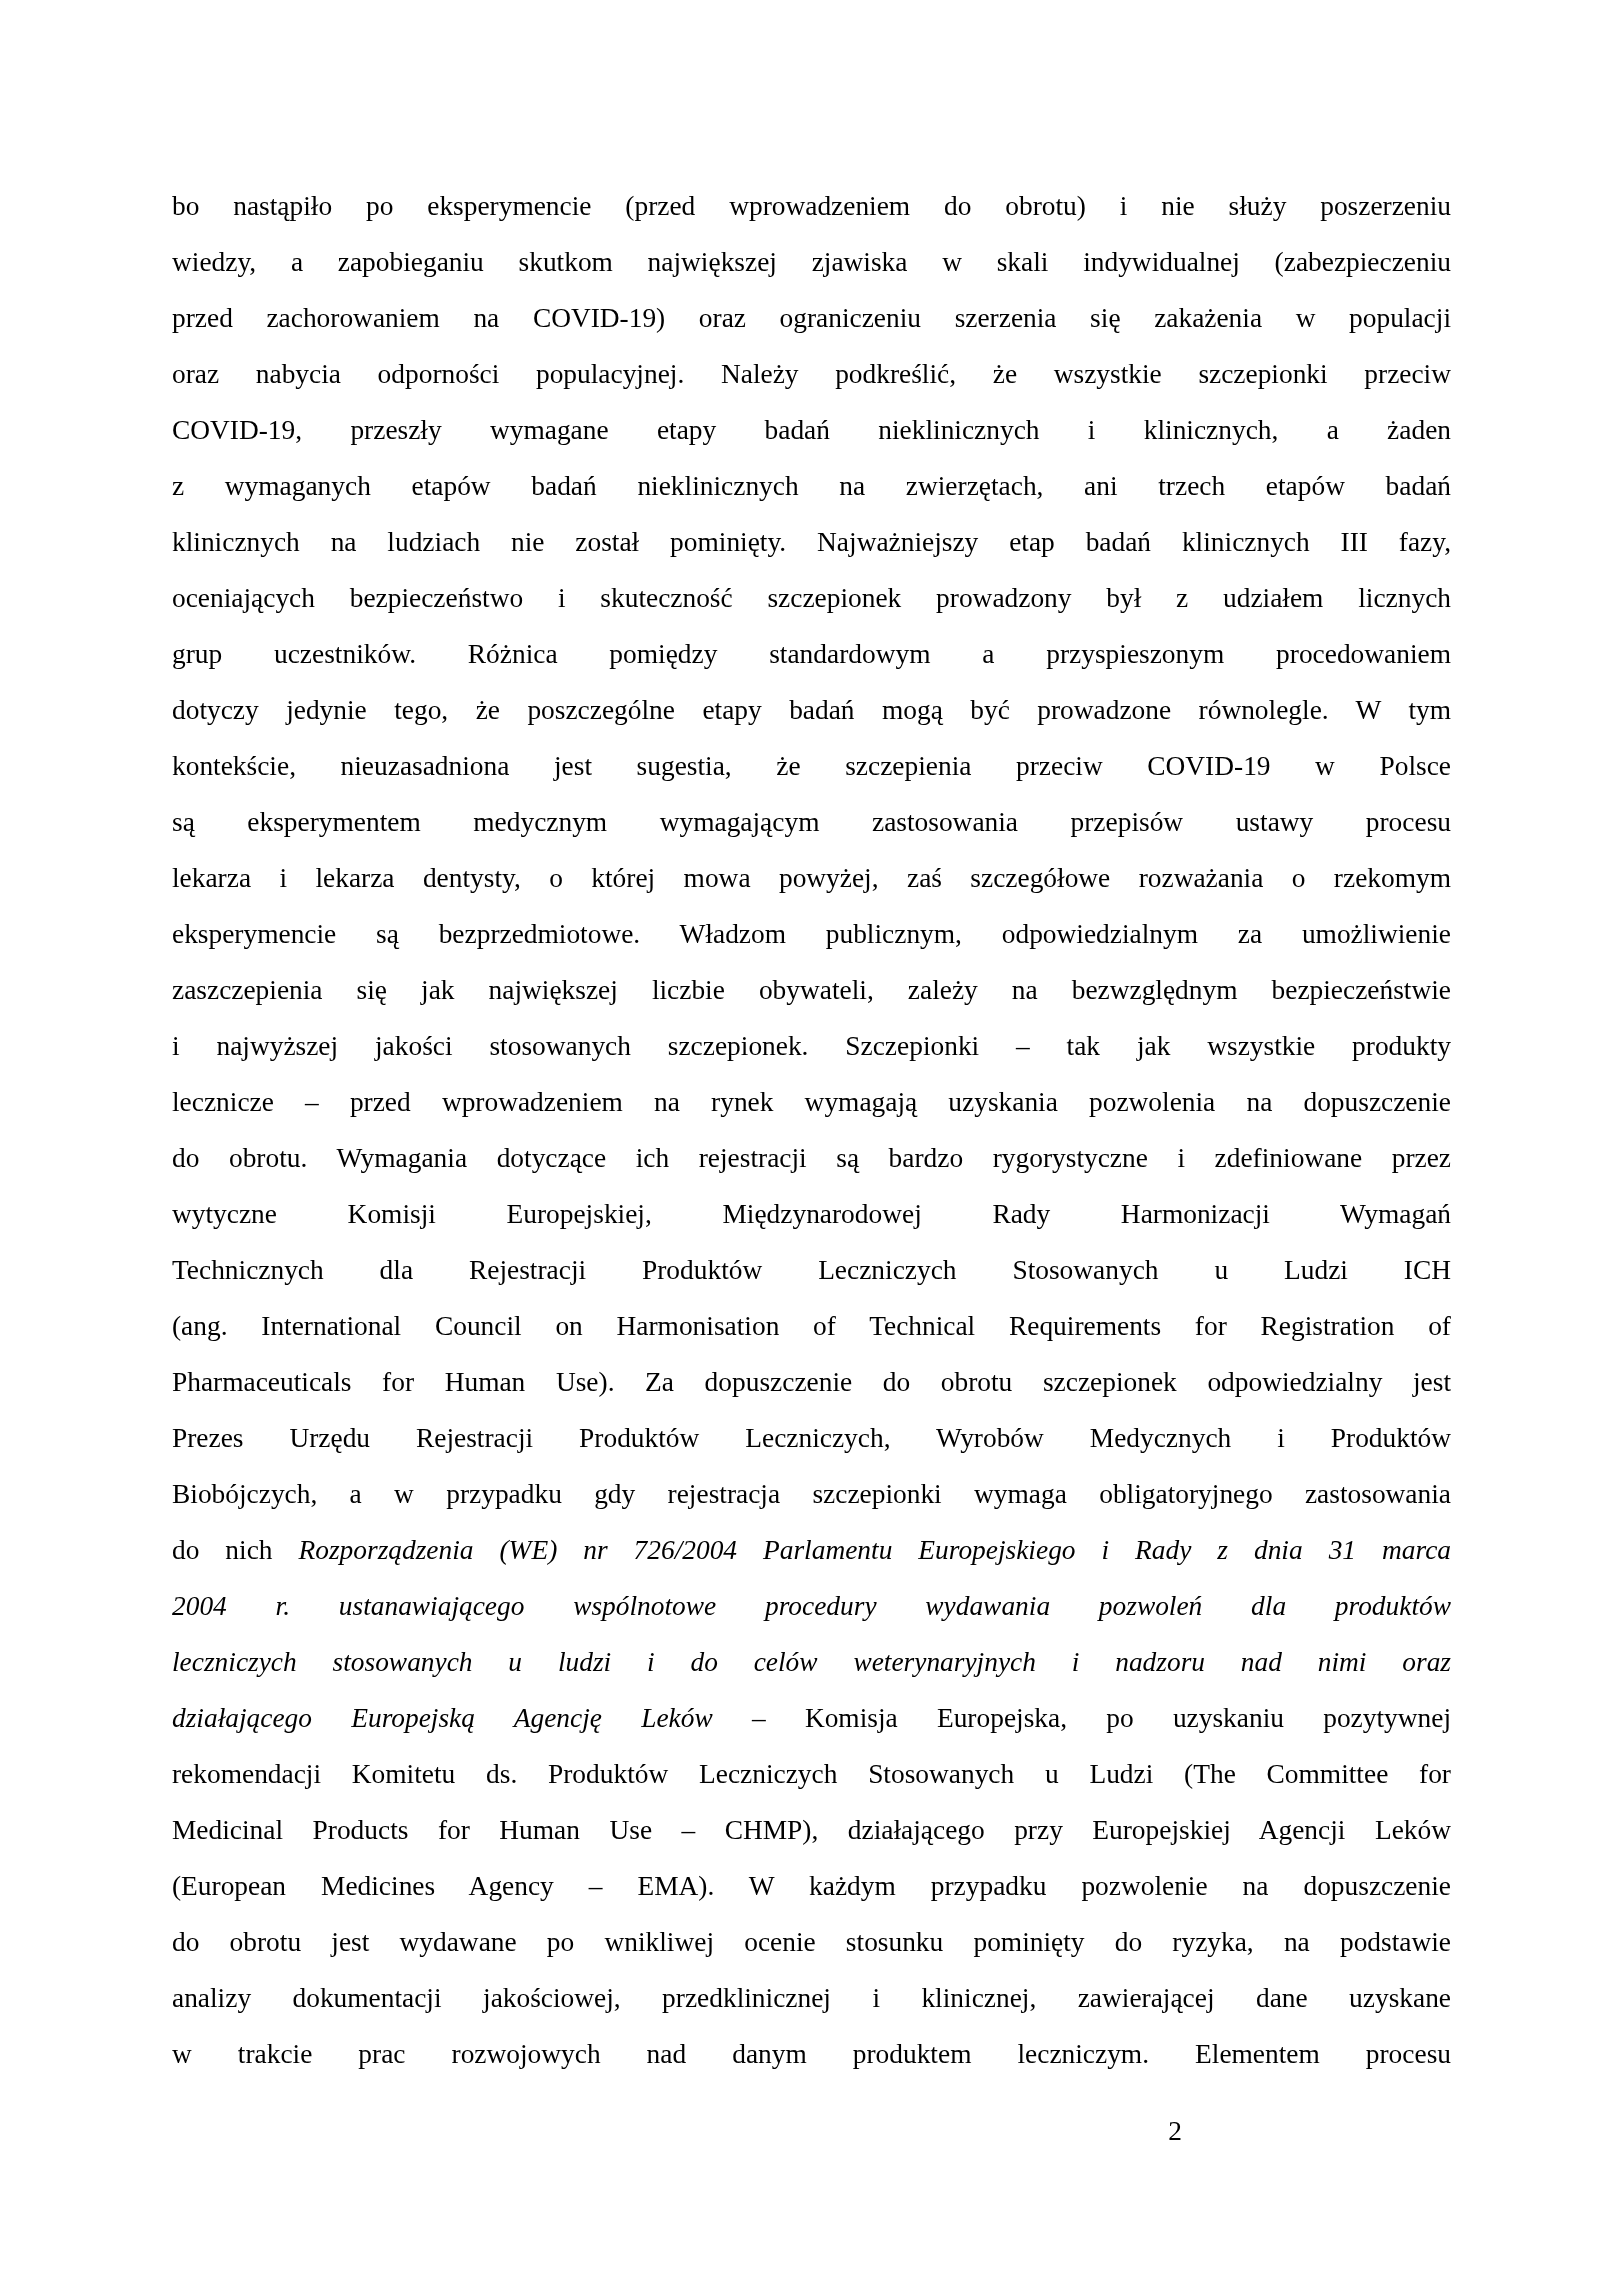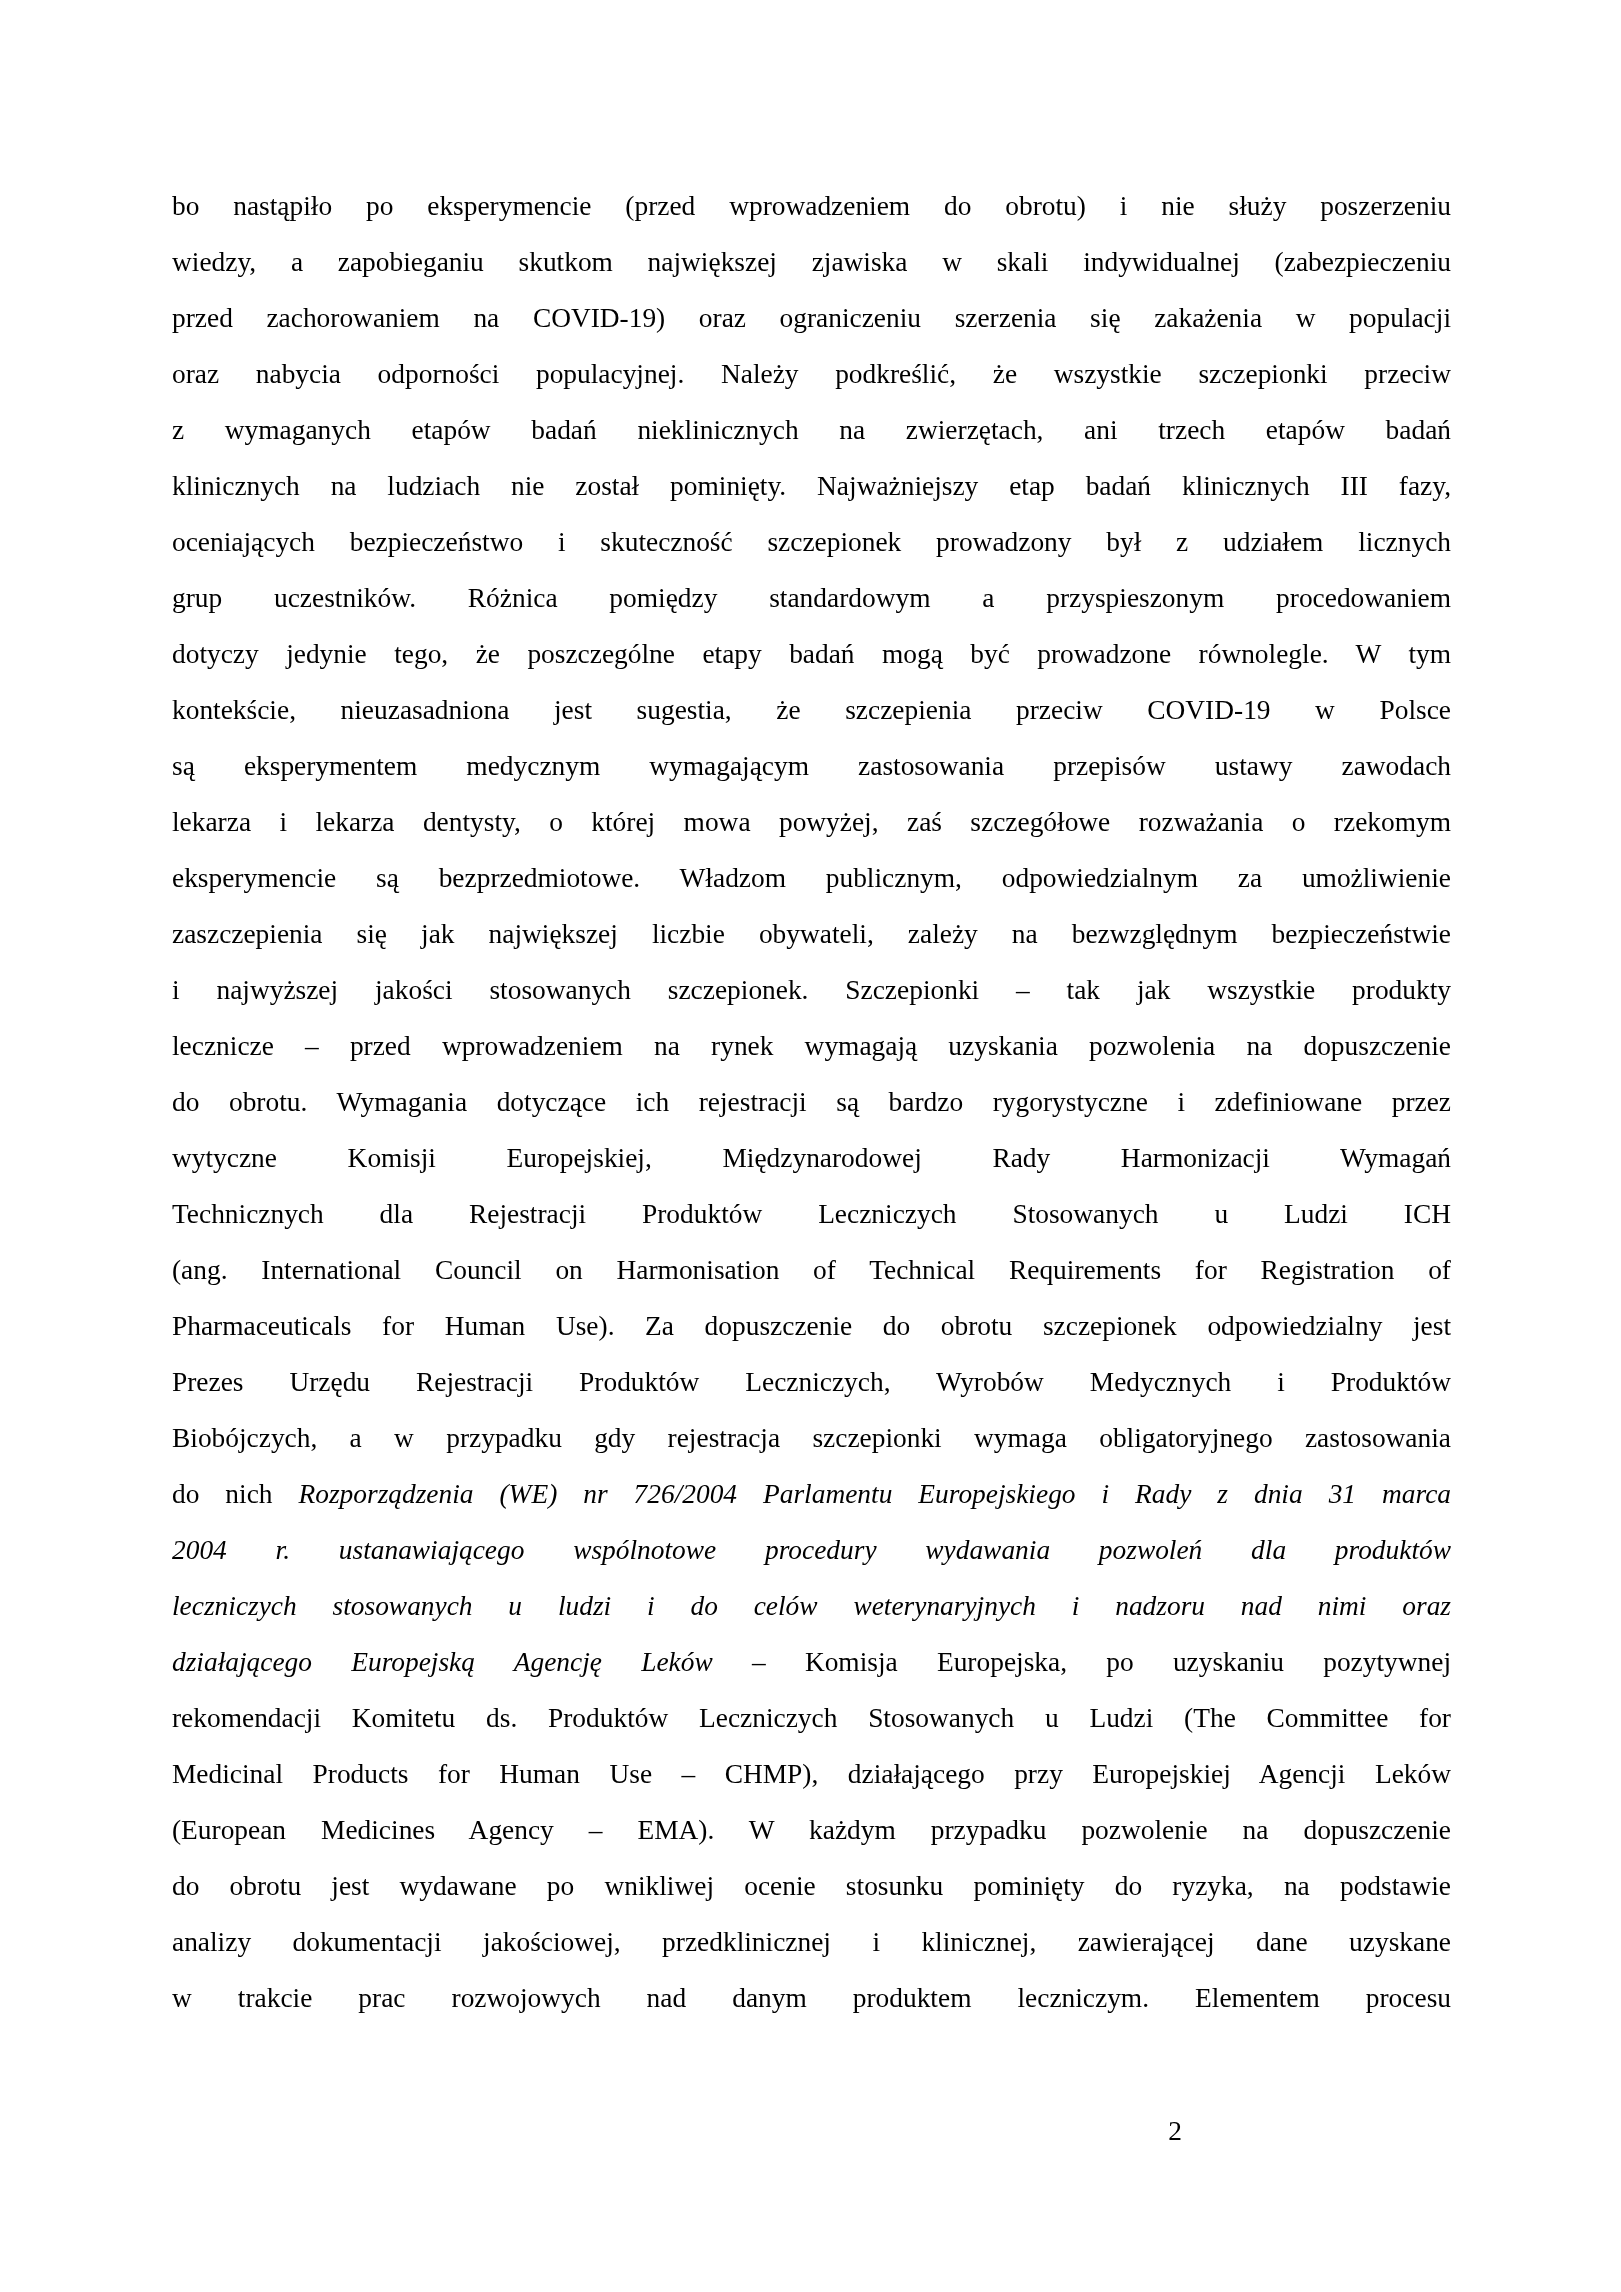--- a/index.html
+++ b/index.html
@@ -49,27 +49,28 @@
 </style>
 </head>
 <body>
 
 <div class="page">
   <div class="text-block">
       <div class="line"><span>bo nastąpiło po eksperymencie (przed wprowadzeniem do obrotu) i nie służy poszerzeniu</span></div>
       <div class="line"><span>wiedzy, a zapobieganiu skutkom największej zjawiska w skali indywidualnej (zabezpieczeniu</span></div>
       <div class="line"><span>przed zachorowaniem na COVID-19) oraz ograniczeniu szerzenia się zakażenia w populacji</span></div>
       <div class="line"><span>oraz nabycia odporności populacyjnej. Należy podkreślić, że wszystkie szczepionki przeciw</span></div>
+      <div class="line"><span>COVID-19, przeszły wymagane etapy badań nieklinicznych i klinicznych, a żaden</span></div>
       <div class="line"><span>z wymaganych etapów badań nieklinicznych na zwierzętach, ani trzech etapów badań</span></div>
       <div class="line"><span>klinicznych na ludziach nie został pominięty. Najważniejszy etap badań klinicznych III fazy,</span></div>
       <div class="line"><span>oceniających bezpieczeństwo i skuteczność szczepionek prowadzony był z udziałem licznych</span></div>
       <div class="line"><span>grup uczestników. Różnica pomiędzy standardowym a przyspieszonym procedowaniem</span></div>
       <div class="line"><span>dotyczy jedynie tego, że poszczególne etapy badań mogą być prowadzone równolegle. W tym</span></div>
       <div class="line"><span>kontekście, nieuzasadniona jest sugestia, że szczepienia przeciw COVID-19 w Polsce</span></div>
-      <div class="line"><span>są eksperymentem medycznym wymagającym zastosowania przepisów ustawy zawodach</span></div>
+      <div class="line"><span>są eksperymentem medycznym wymagającym zastosowania przepisów ustawy procesu</span></div>
       <div class="line"><span>lekarza i lekarza dentysty, o której mowa powyżej, zaś szczegółowe rozważania o rzekomym</span></div>
       <div class="line"><span>eksperymencie są bezprzedmiotowe. Władzom publicznym, odpowiedzialnym za umożliwienie</span></div>
       <div class="line"><span>zaszczepienia się jak największej liczbie obywateli, zależy na bezwzględnym bezpieczeństwie</span></div>
       <div class="line"><span>i najwyższej jakości stosowanych szczepionek. Szczepionki – tak jak wszystkie produkty</span></div>
       <div class="line"><span>lecznicze – przed wprowadzeniem na rynek wymagają uzyskania pozwolenia na dopuszczenie</span></div>
       <div class="line"><span>do obrotu. Wymagania dotyczące ich rejestracji są bardzo rygorystyczne i zdefiniowane przez</span></div>
       <div class="line"><span>wytyczne Komisji Europejskiej, Międzynarodowej Rady Harmonizacji Wymagań</span></div>
       <div class="line"><span>Technicznych dla Rejestracji Produktów Leczniczych Stosowanych u Ludzi ICH</span></div>
       <div class="line"><span>(ang. International Council on Harmonisation of Technical Requirements for Registration of</span></div>
       <div class="line"><span>Pharmaceuticals for Human Use). Za dopuszczenie do obrotu szczepionek odpowiedzialny jest</span></div>

